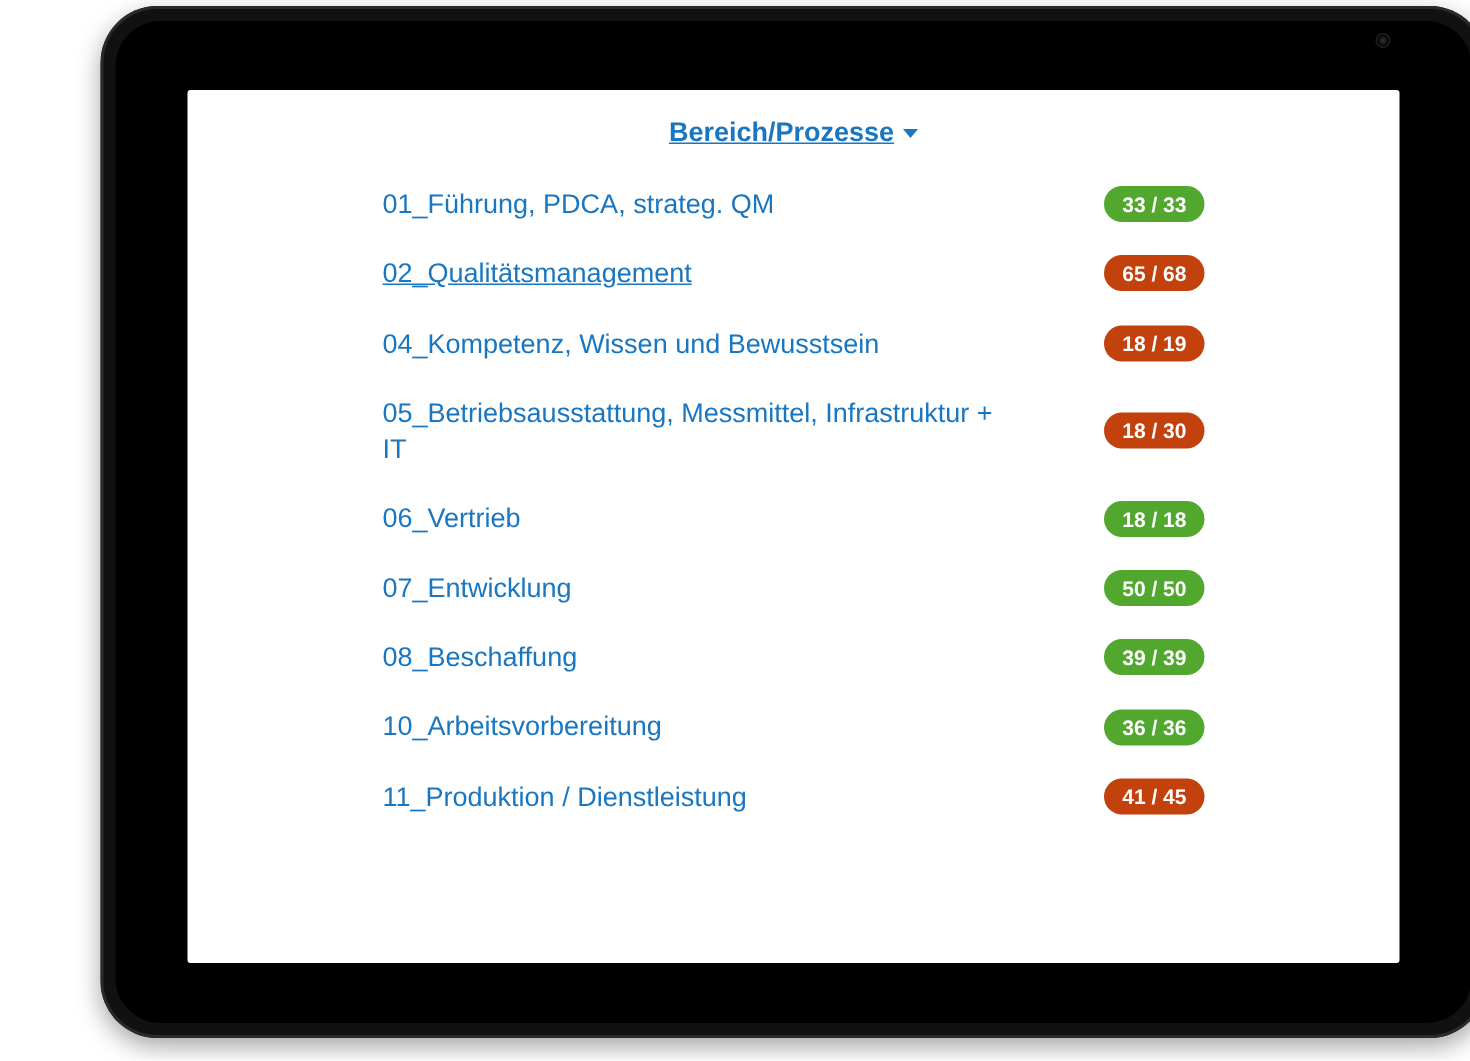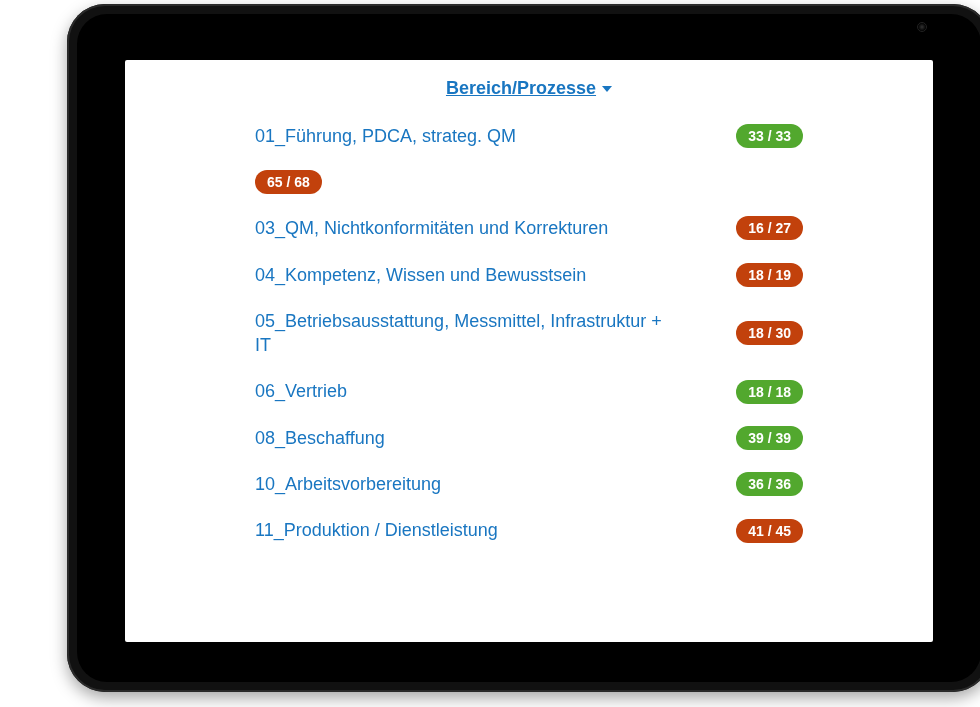--- a/index.html
+++ b/index.html
@@ -121,37 +121,38 @@
         <span class="header-caret"></span>
       </span>
     </div>
 
     <div class="list" id="list">
         <div class="row">
           <div class="row-label">01_Führung, PDCA, strateg. QM</div>
           <span class="badge green">33 / 33</span>
         </div>
         <div class="row">
+          <div class="row-label active">02_Qualitätsmanagement</div>
           <span class="badge blue">65 / 68</span>
-        </div>
-        <div class="row">
-          <div class="row-label">03_QM, Nichtkonformitäten und Korrekturen</div>
-          <span class="badge blue">16 / 27</span>
         </div>
         <div class="row">
           <div class="row-label">04_Kompetenz, Wissen und Bewusstsein</div>
           <span class="badge blue">18 / 19</span>
         </div>
         <div class="row">
           <div class="row-label">05_Betriebsausstattung, Messmittel, Infrastruktur + IT</div>
           <span class="badge blue">18 / 30</span>
         </div>
         <div class="row">
           <div class="row-label">06_Vertrieb</div>
           <span class="badge green">18 / 18</span>
+        </div>
+        <div class="row">
+          <div class="row-label">07_Entwicklung</div>
+          <span class="badge green">50 / 50</span>
         </div>
         <div class="row">
           <div class="row-label">08_Beschaffung</div>
           <span class="badge green">39 / 39</span>
         </div>
         <div class="row">
           <div class="row-label">10_Arbeitsvorbereitung</div>
           <span class="badge green">36 / 36</span>
         </div>
         <div class="row">

